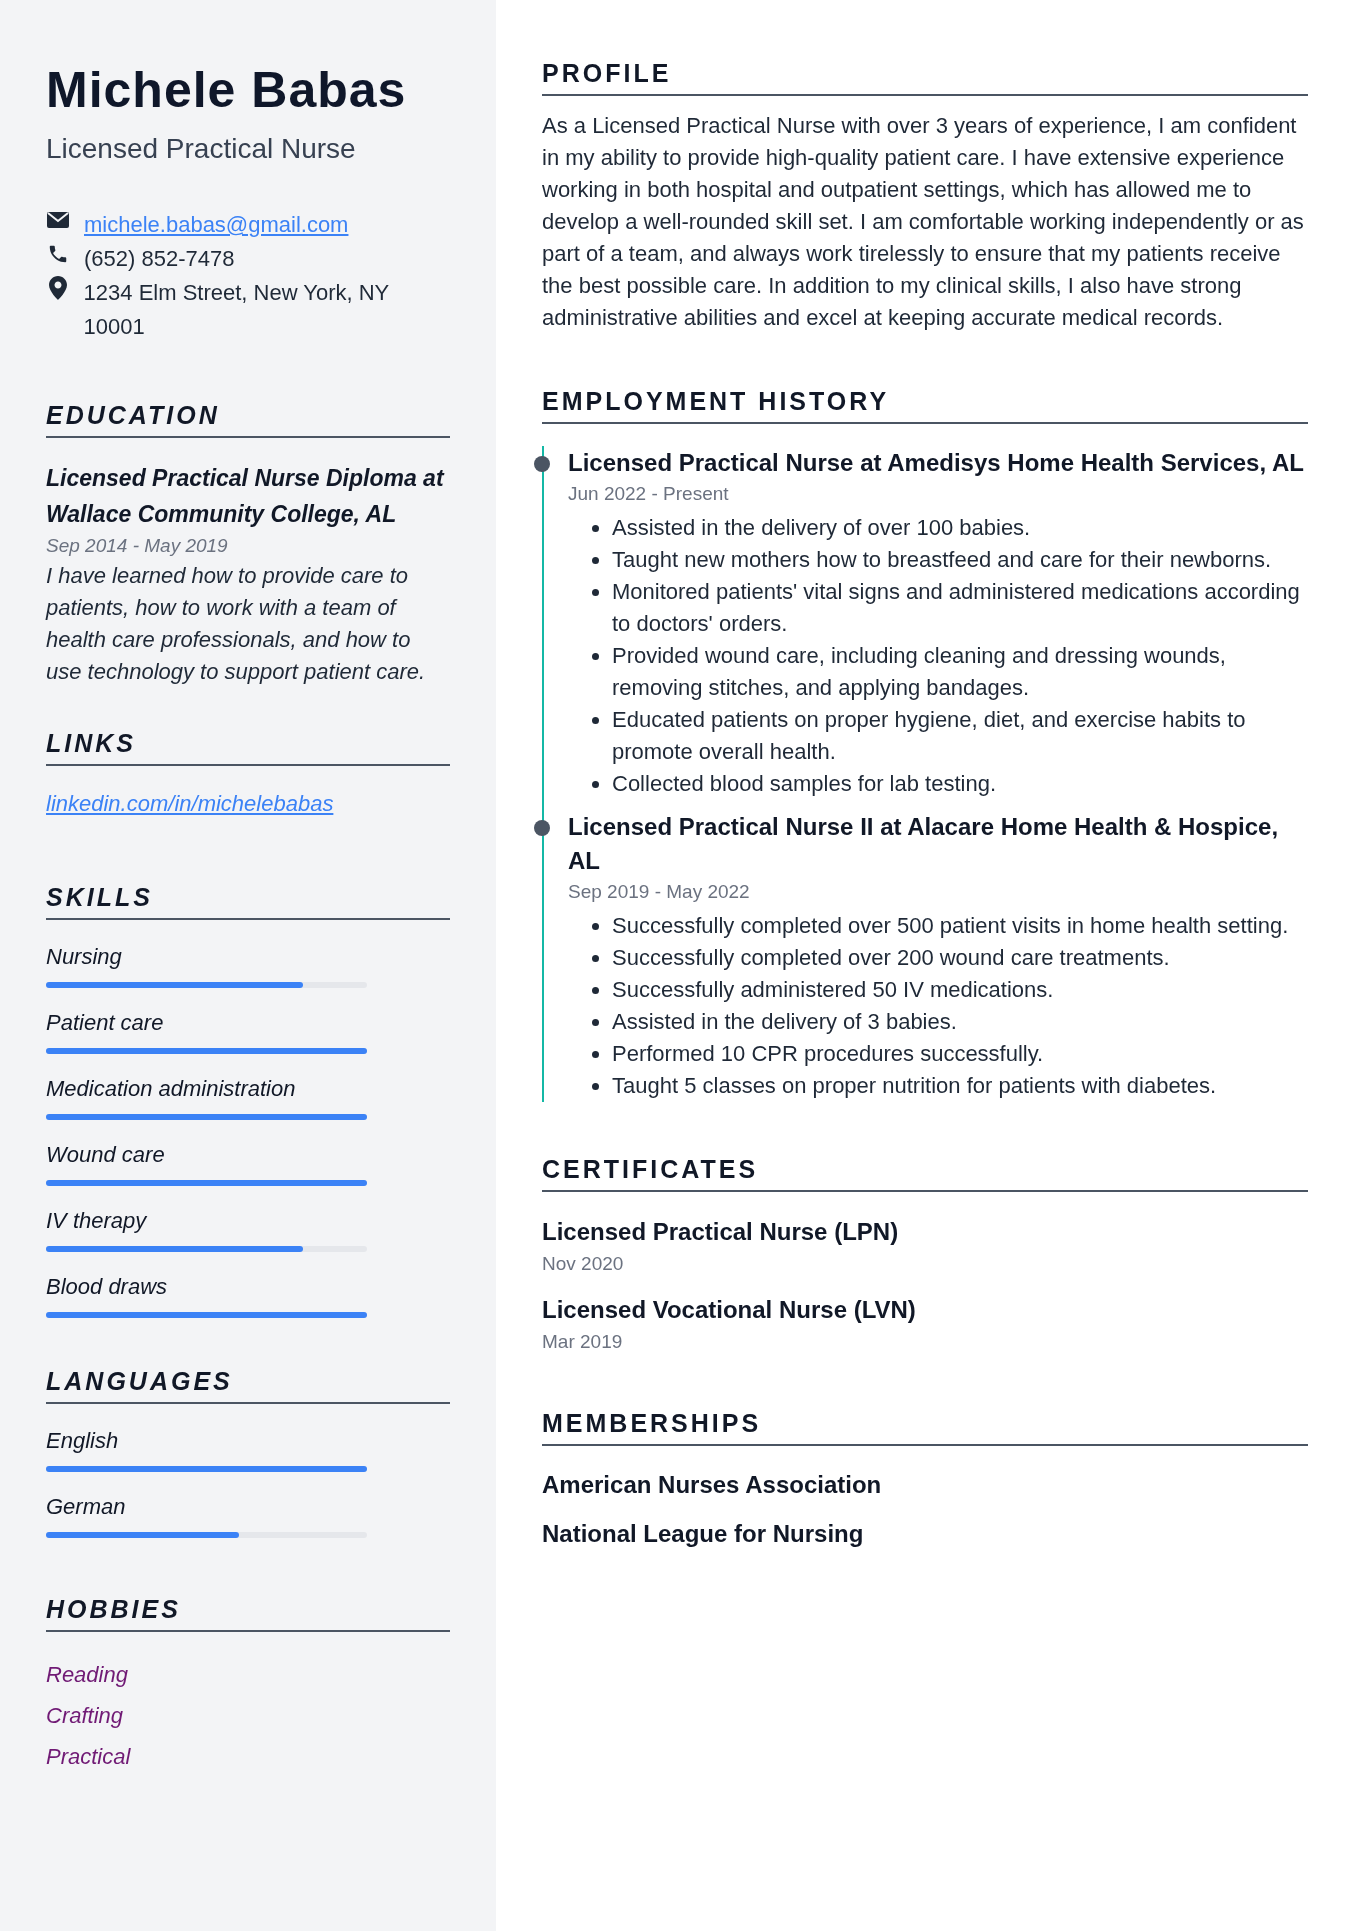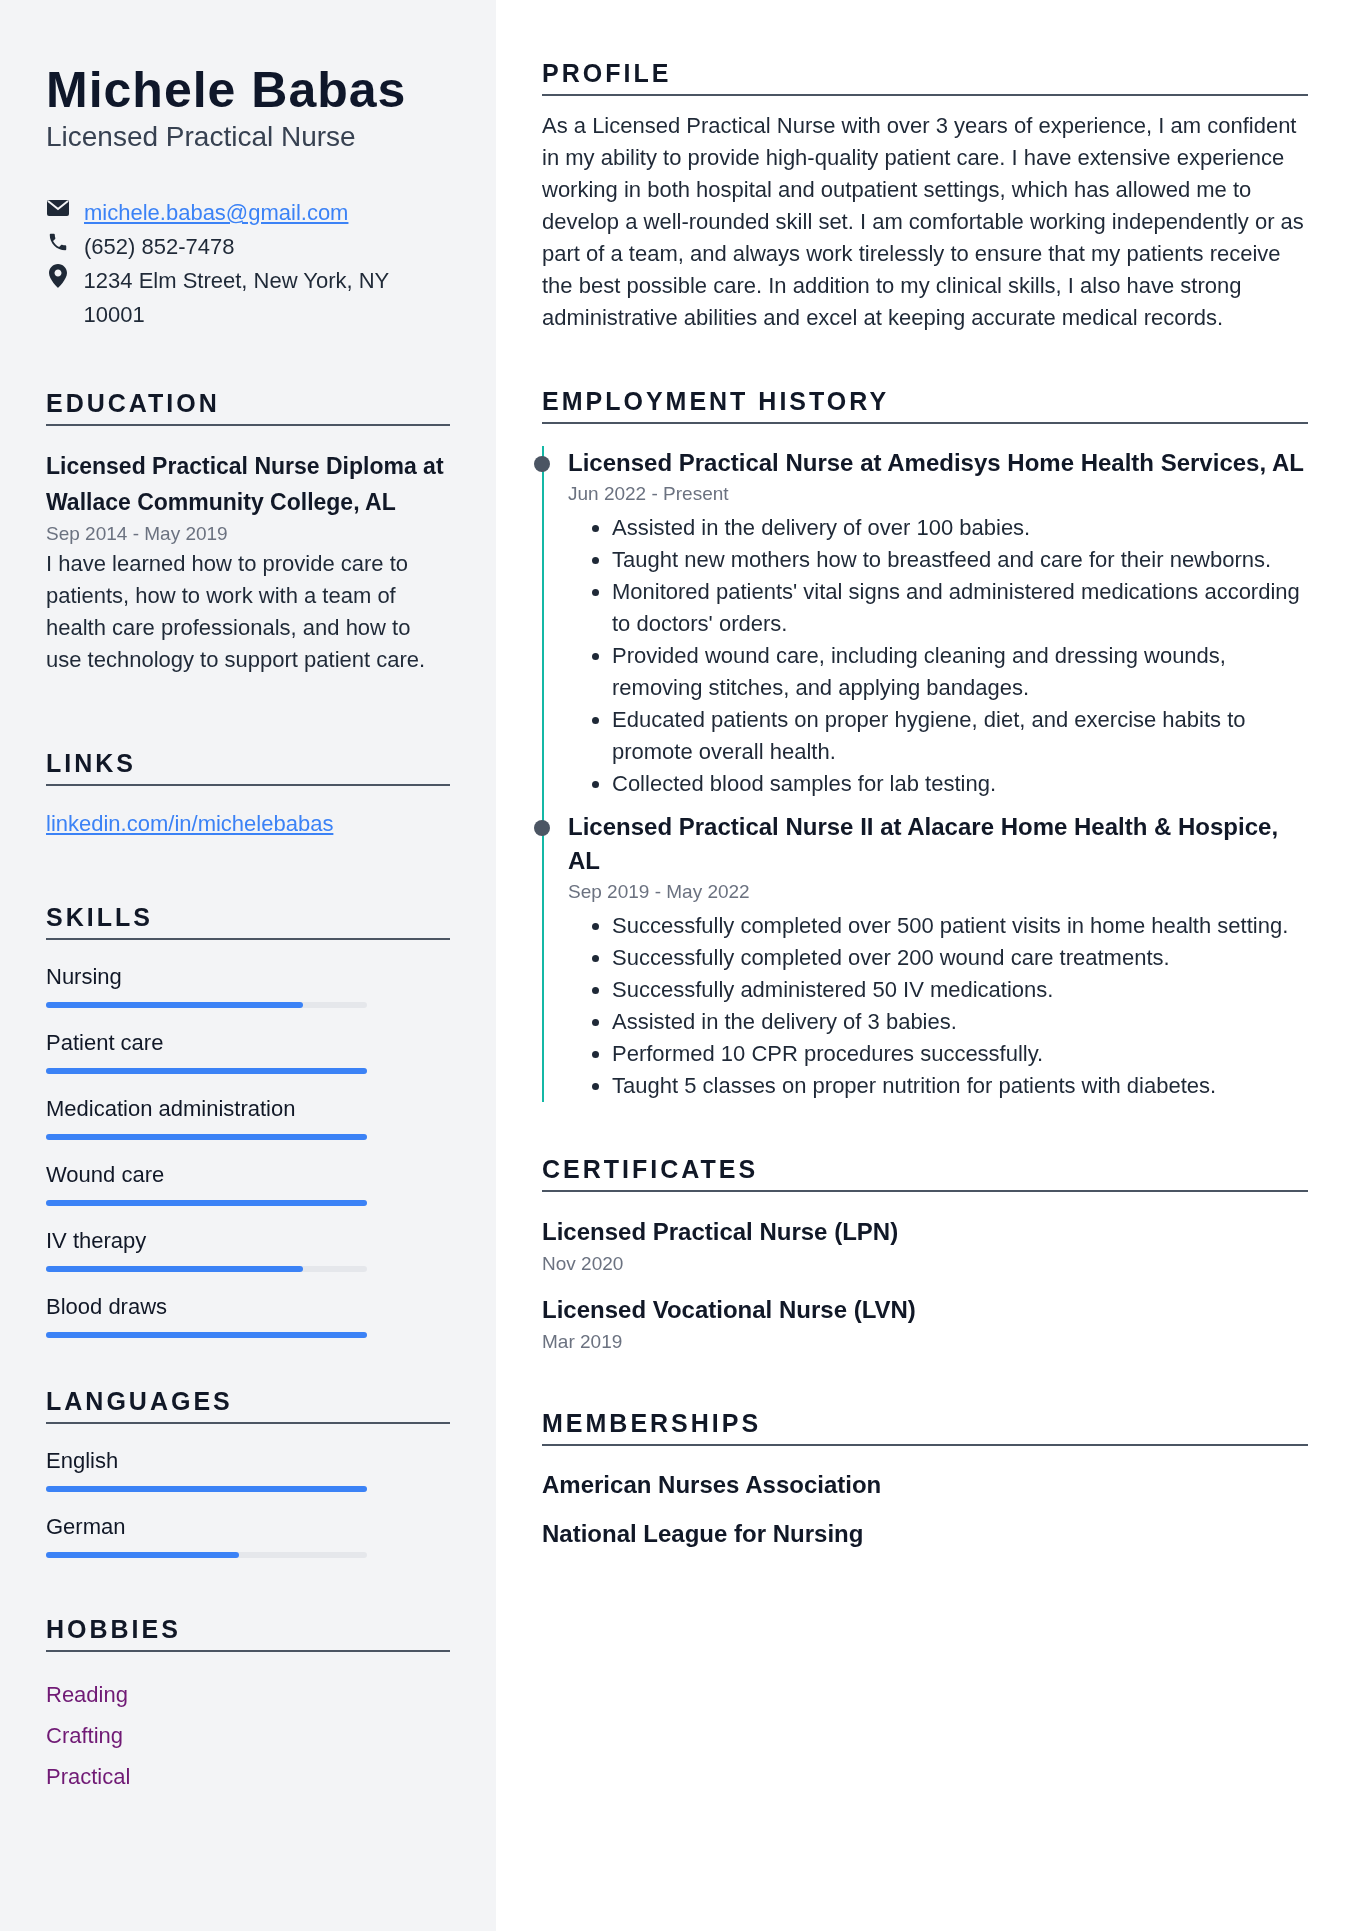--- a/index.html
+++ b/index.html
@@ -10,29 +10,29 @@
   }
   .sidebar {
     position: absolute; left: 0; top: 0; width: 496px; height: 1931px;
     background: #f3f4f6; box-sizing: border-box; padding: 60px 46px 0 46px;
   }
   .main {
     position: absolute; left: 496px; top: 0; width: 870px; height: 1931px;
     box-sizing: border-box; padding: 58px 58px 0 46px;
   }
   .name { font-size: 50px; font-weight: 700; letter-spacing: 1px; line-height: 60px; margin: 0; color: #0f172a; }
-  .title { font-size: 28px; color: #374151; line-height: 34px; margin: 0 0 42px 0; }
+  .title { font-size: 28px; color: #374151; line-height: 34px; margin: 12px 0 42px 0; }
   .contact-row { display: flex; align-items: flex-start; font-size: 22px; line-height: 34px; color: #1f2937; }
   .contact-row .icon { width: 24px; height: 24px; margin-right: 14px; display: inline-flex; align-items: center; justify-content: center; }
   .contact-row a, .link { color: #3b82f6; text-decoration: underline; }
   .sec-title {
     font-size: 25px; font-weight: 700; letter-spacing: 3px; color: #111827;
     border-bottom: 2px solid #4b5563; padding-bottom: 6px; margin: 0 0 22px 0; line-height: 30px;
   }
-  .side-section { margin-top: 52px; }
+  .side-section { margin-top: 52px; font-style: italic; }
   .edu-title { font-size: 23px; font-weight: 700; line-height: 36px; color: #111827; }
   .muted { color: #6b7280; font-size: 19px; line-height: 28px; }
   .body-text { font-size: 22px; line-height: 32px; color: #1f2937; }
   .skill { margin-bottom: 20px; }
   .skill-label { font-size: 22px; line-height: 30px; color: #111827; margin-bottom: 10px; }
   .bar { width: 321px; height: 6px; border-radius: 3px; background: #e5e7eb; position: relative; }
   .bar-fill { position: absolute; left: 0; top: 0; height: 6px; border-radius: 3px; background: #3b82f6; }
   .hobby { font-size: 22px; line-height: 41px; color: #701a75; }
   .main-section { margin-bottom: 52px; }
   .profile-text { font-size: 22px; line-height: 32px; color: #1f2937; margin: 0; }
@@ -83,21 +83,21 @@
 
   <section class="side-section" style="margin-top:56px">
     <div class="sec-title">EDUCATION</div>
     <div>
       <div class="edu-title">Licensed Practical Nurse Diploma at Wallace Community College, AL</div>
       <div class="muted">Sep 2014 - May 2019</div>
       <div class="body-text">I have learned how to provide care to patients, how to work with a team of health care professionals, and how to use technology to support patient care.</div>
     </div>
   </section>
 
-  <section class="side-section" style="margin-top:72px">
+  <section class="side-section" style="margin-top:40px">
     <div class="sec-title">LINKS</div>
     <a href="#" class="link" style="font-size:22px;line-height:32px;">linkedin.com/in/michelebabas</a>
   </section>
 
   <section class="side-section" style="margin-top:62px">
     <div class="sec-title">SKILLS</div>
     <div class="skill">
       <div class="skill-label">Nursing</div>
       <div class="bar">
           <div class="bar-fill" style="width: 80%;"></div>

